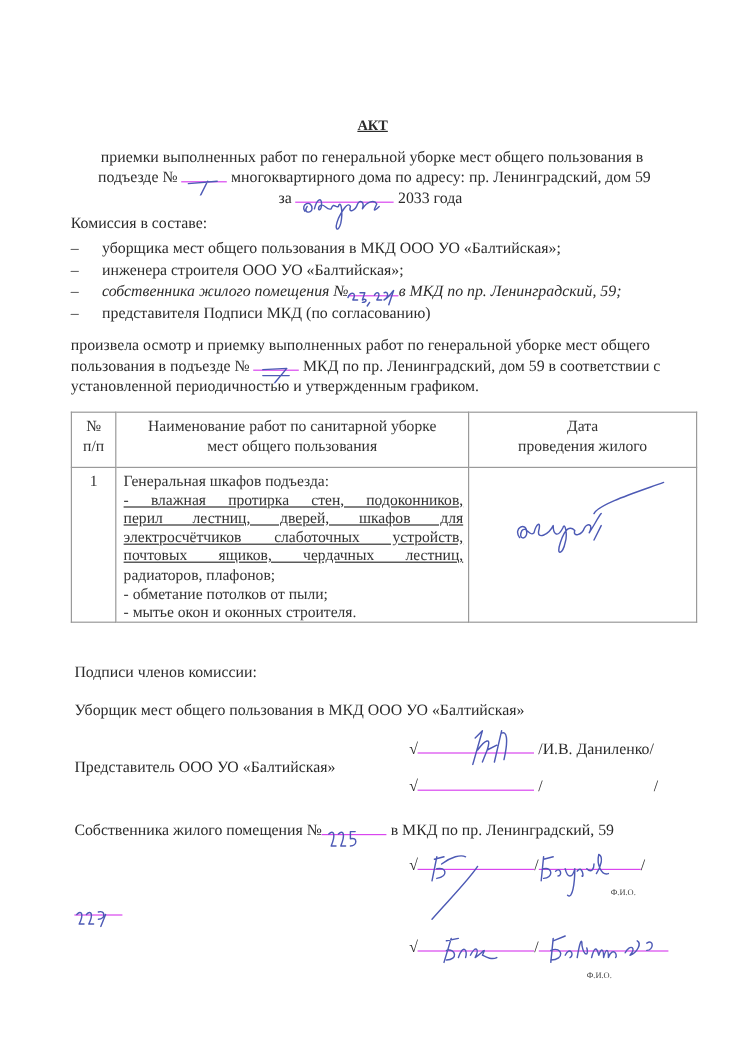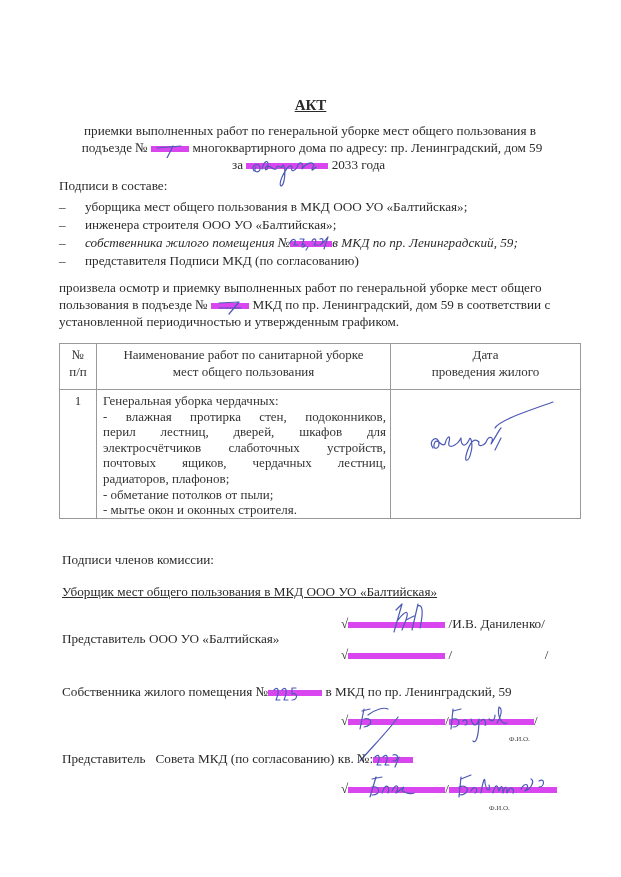--- a/index.html
+++ b/index.html
@@ -2,32 +2,32 @@
 <html><head>
 <meta charset="utf-8">
 <style>
   html, body { margin: 0; padding: 0; background: #ffffff; }
   body {
     width: 621px; height: 877px; position: relative; overflow: hidden;
     font-family: "Liberation Serif", "DejaVu Serif", serif;
     color: #2b2b2b; font-size: 13.2px;
   }
   .abs { position: absolute; white-space: nowrap; }
-  .title { left: 0; width: 621px; text-align: center; top: 97px; font-weight: bold; text-decoration: underline; font-size: 15px; }
+  .title { left: 0; width: 621px; text-align: center; top: 97px; font-weight: bold; text-decoration: underline; font-size: 12px; }
   .center { left: 0; width: 640px; text-align: center; }
-  .blank { display: inline-block; border-bottom: 6px solid #d946ef; position: relative; vertical-align: baseline; }
+  .blank { display: inline-block; border-bottom: 1px solid #d946ef; position: relative; vertical-align: baseline; }
   .ink { stroke: #4d5ab5; fill: none; stroke-width: 1.2; stroke-linecap: round; stroke-linejoin: round; }
   .dash { display: inline-block; width: 26px; }
   table.works { position: absolute; left: 59px; top: 343px; width: 522px; border-collapse: collapse; font-size: 13px; }
   table.works td, table.works th { border: 1px solid #9a9a9a; vertical-align: top; font-weight: normal; color: #333; }
   table.works th { height: 42px; padding-top: 2px; text-align: center; line-height: 17px; }
   .c1 { width: 34px; text-align: center; }
   .c2 { width: 283px; }
   .desc { padding: 3px 4px 0 6px; text-align: justify; line-height: 15.6px; }
-  .desc div.j { text-align: justify; text-align-last: justify; }
+  .desc div.j { text-align: justify; text-align-last: justify; text-decoration: underline; }
   .fio { font-size: 7px; color: #444; position: absolute; }
 </style>
 </head>
 <body>
 
 <div class="abs title">АКТ</div>
 
 <div class="abs center" style="top:123px; left:-10px;">приемки выполненных работ по генеральной уборке мест общего пользования в</div>
 
 <div class="abs center" style="top:140px; left:-8px;">
@@ -43,21 +43,21 @@
 <div class="abs" style="top:157px; left:232px;">
   <span>за</span>
   <span class="blank" style="width:82px;">
     <svg width="86" height="36" style="position:absolute;left:0;top:-6px">
       <path class="ink" d="M8 14 C4 8 14 4 14 12 C14 16 6 16 10 10 M16 12 C18 4 22 2 22 8 C22 14 18 14 20 10 C24 6 26 14 30 12 C32 6 34 12 36 10 C38 4 40 14 38 24 C36 32 32 30 36 20 C40 12 44 6 46 10 C44 16 50 14 52 8 C54 4 58 6 56 12 C60 6 66 4 68 8 C66 12 64 16 70 10"></path>
     </svg>
   </span>
   <span>2033 года</span>
 </div>
 
-<div class="abs" style="top:178px; left:59px;">Подписи в составе:</div>
+<div class="abs" style="top:178px; left:59px;">Комиссия в составе:</div>
 
 <div class="abs" style="top:199px; left:59px;">
   <span class="dash">–</span><span>уборщика мест общего пользования в МКД ООО УО «Балтийская»;</span>
 </div>
 <div class="abs" style="top:217px; left:59px;">
   <span class="dash">–</span><span>инженера строителя ООО УО «Балтийская»;</span>
 </div>
 <div class="abs" style="top:235px; left:59px;font-style:italic;">
   <span class="dash">–</span><span>собственника жилого помещения №</span><span class="blank" style="width:42px;">
     <svg width="48" height="20" style="position:absolute;left:-4px;top:-8px">
@@ -93,40 +93,40 @@
       <div>мест общего пользования</div>
     </th>
     <th>
       <div>Дата</div>
       <div>проведения жилого</div>
     </th>
   </tr>
   <tr>
     <td class="c1" style="padding-top:3px;">1</td>
     <td class="c2 desc">
-      <div>Генеральная уборка чердачных:</div>
+      <div>Генеральная шкафов подъезда:</div>
       <div class="j">- влажная протирка стен, подоконников,</div>
       <div class="j">перил лестниц, дверей, шкафов для</div>
       <div class="j">электросчётчиков слаботочных устройств,</div>
       <div class="j">почтовых ящиков, чердачных лестниц,</div>
       <div>радиаторов, плафонов;</div>
       <div>- обметание потолков от пыли;</div>
       <div>- мытье окон и оконных строителя.</div>
     </td>
     <td style="position:relative;">
       <svg width="200" height="130" style="position:absolute;left:0;top:0">
         <path class="ink" d="M42 58 C36 50 48 44 48 54 C48 60 40 60 44 52 C48 48 50 58 54 54 C56 46 60 44 58 52 C56 60 66 56 70 48 C70 56 74 58 78 50 C80 44 82 56 80 62 C78 72 72 74 76 62 C80 50 84 48 88 52 C86 58 94 56 96 50 C98 46 104 46 100 54 C104 48 108 40 110 38 M104 38 C108 30 140 20 162 12 M110 48 L104 60"></path>
       </svg>
     </td>
   </tr>
 </tbody>
   </table>
 
 <div class="abs" style="top:552px; left:62px;text-align:right;">Подписи членов комиссии:</div>
-<div class="abs" style="top:584px; left:62px;text-decoration:underline;">Уборщик мест общего пользования в МКД ООО УО «Балтийская»</div>
+<div class="abs" style="top:584px; left:62px;">Уборщик мест общего пользования в МКД ООО УО «Балтийская»</div>
 
 <div class="abs" style="top:616px; left:341px;text-align:right;">
   <span>√</span><span class="blank" style="width:97px;">
     <svg width="60" height="36" style="position:absolute;left:36px;top:-22px">
       <path class="ink" d="M12 10 L18 4 L10 32 M14 20 C20 12 26 8 22 20 L18 30 M22 20 L30 16 M34 4 L28 30 M34 6 C38 4 40 10 36 28"></path>
     </svg>
   </span>
   <span>/И.В. Даниленко/</span>
 </div>
 
@@ -154,21 +154,21 @@
     </svg>
   </span><span>/</span><span class="blank" style="width:85px;">
     <svg width="90" height="44" style="position:absolute;left:0;top:-14px">
       <path class="ink" d="M4 4 L2 24 M4 6 L12 4 M4 14 C12 12 12 22 4 22 M14 16 C18 12 20 20 16 20 M22 14 C24 22 28 22 30 14 C30 26 28 40 24 36 M32 16 C36 10 38 22 36 20 M40 14 C44 18 46 14 46 10 M48 18 C52 12 54 4 50 2 C48 10 52 20 58 18"></path>
     </svg>
     <span class="fio" style="left:60px; top:16px;">Ф.И.О.</span>
   </span><span>/</span>
 </div>
 
 <div class="abs" style="top:751px; left:62px;">
-  <span style="white-space:pre;">Представитель   Совета МКД (по согласованию) кв. №:</span><span class="blank" style="width:40px;">
+  <span class="blank" style="width:40px;">
     <svg width="40" height="20" style="position:absolute;left:0;top:-6px">
       <path class="ink" d="M2 6 C6 2 8 6 4 14 L8 14 M10 6 C14 2 16 6 12 14 L16 14 M20 4 C26 2 26 10 20 10 M26 6 L22 16"></path>
     </svg>
   </span>
 </div>
 
 <div class="abs" style="top:781px; left:341px; width:260px;">
   <span>√</span><span class="blank" style="width:97px;">
     <svg width="100" height="30" style="position:absolute;left:18px;top:-14px">
       <path class="ink" d="M10 4 L4 24 M6 6 L16 4 M6 14 C14 12 16 22 6 22 M16 20 C20 8 24 14 22 20 M26 18 C30 10 34 12 30 20 C36 16 40 10 36 18 C40 20 44 22 48 20"></path>

